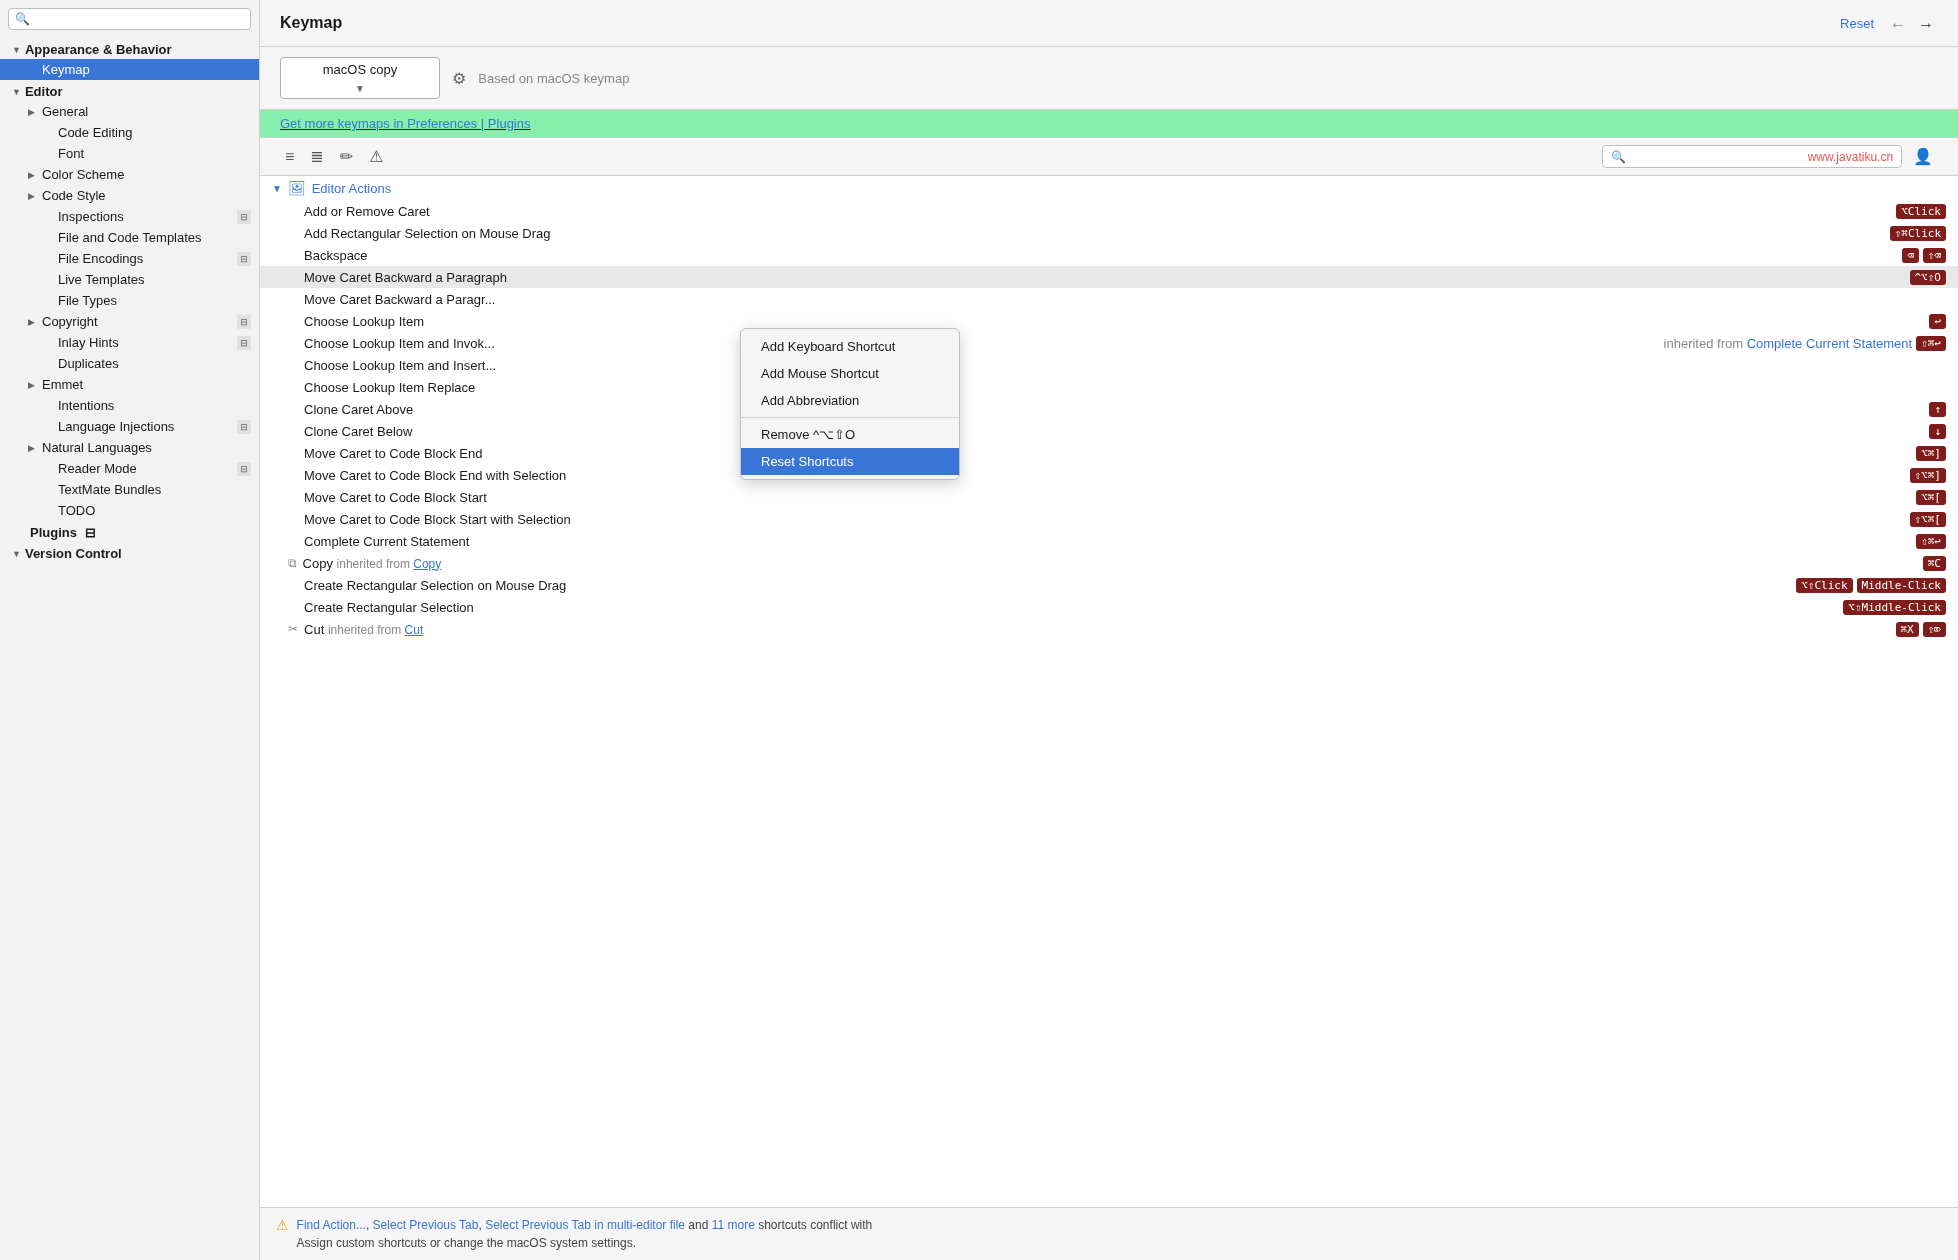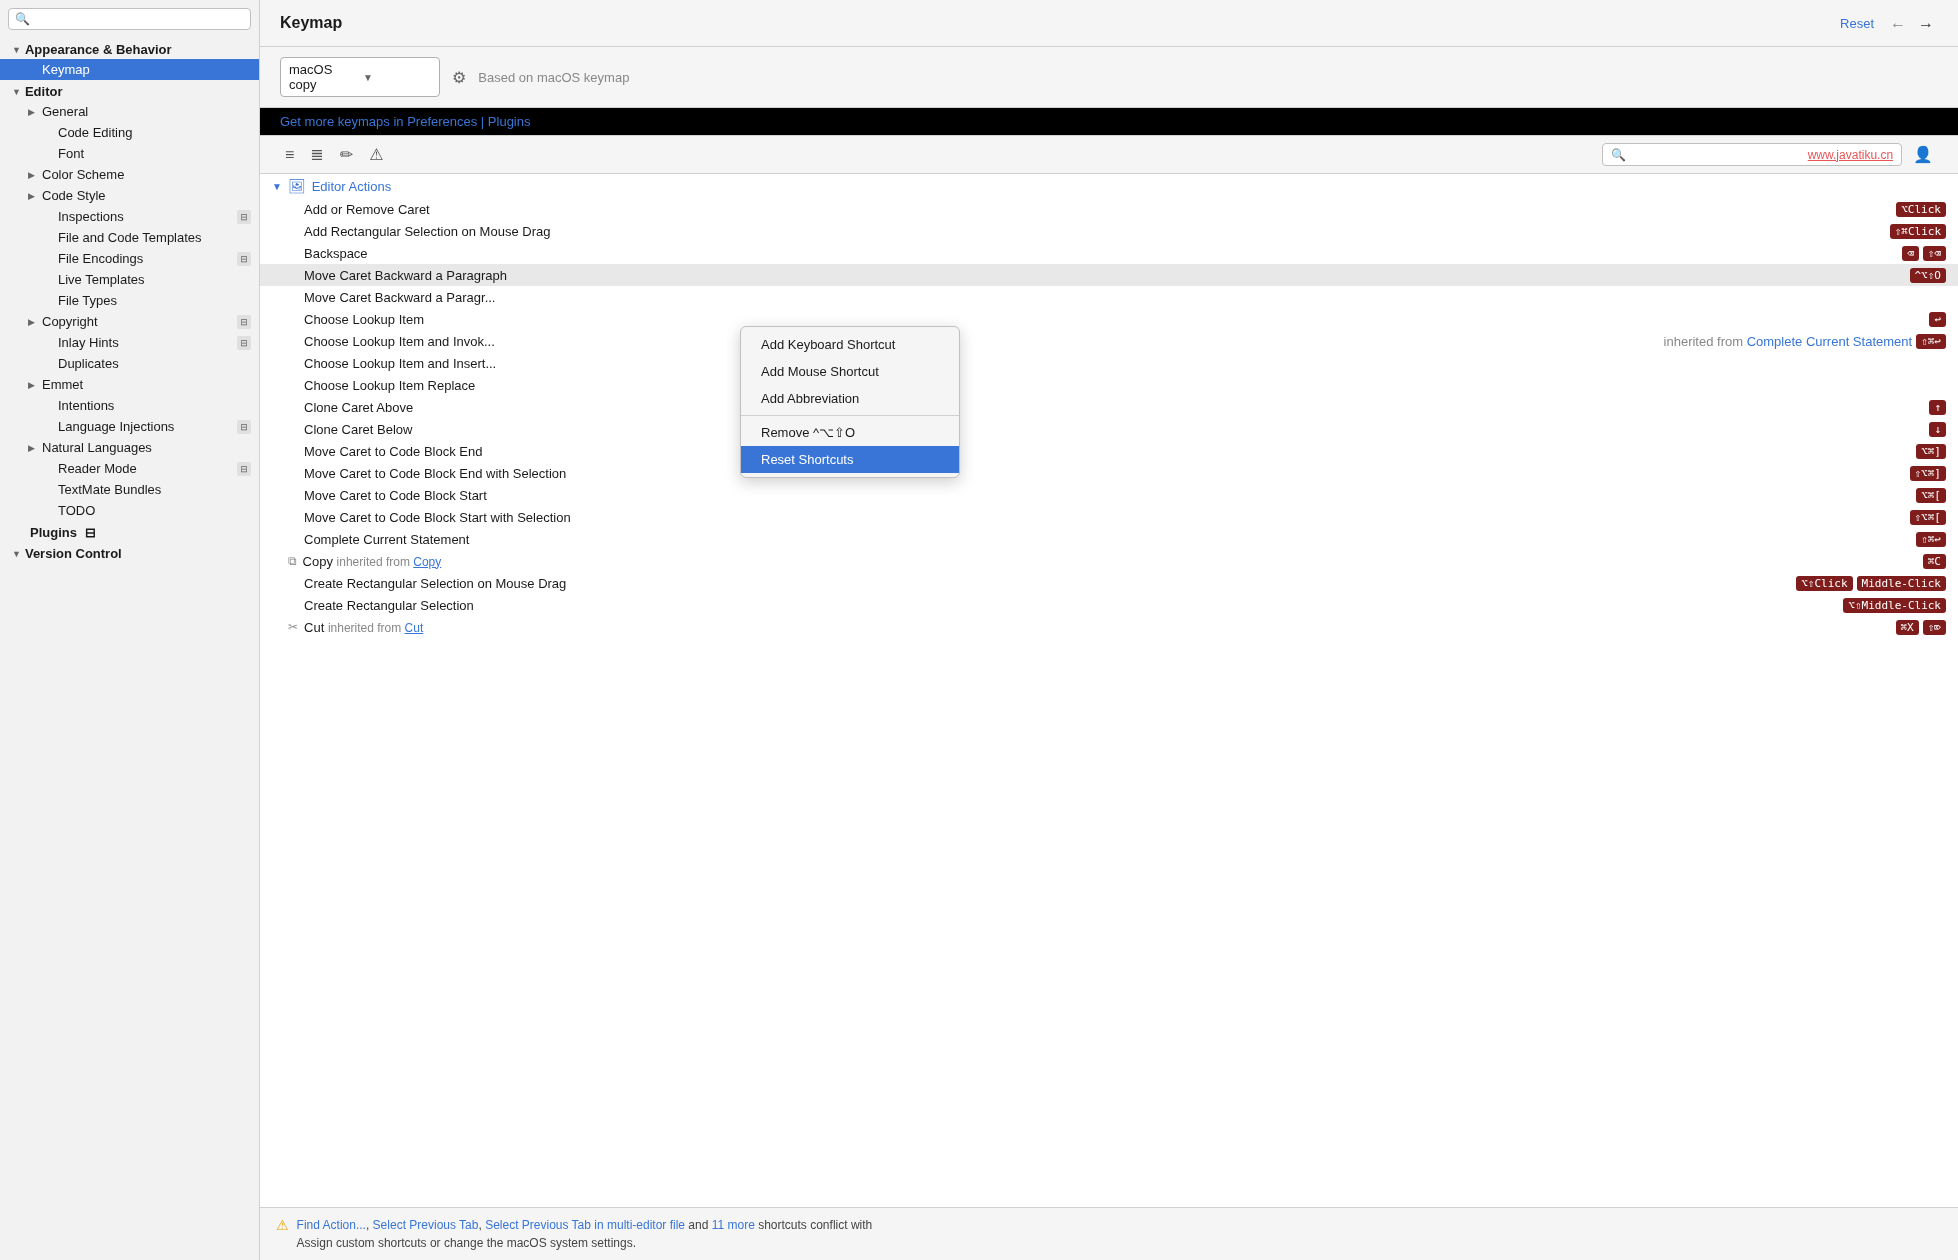--- a/index.html
+++ b/index.html
@@ -177,20 +177,21 @@
     .keymap-select {
       display: flex;
       align-items: center;
       background: #fff;
       border: 1px solid #b0b0b0;
       border-radius: 4px;
       padding: 4px 8px;
       gap: 6px;
       cursor: pointer;
       min-width: 160px;
+      flex-direction: column;
     }
     .keymap-select span {
       flex: 1;
       font-size: 13px;
     }
     .keymap-select .chevron {
       font-size: 10px;
       color: #666;
     }
     .gear-icon-btn {
@@ -243,21 +244,20 @@
       border: none;
       outline: none;
       background: transparent;
       font-size: 13px;
       width: 100%;
     }
     .watermark {
       color: #e85555;
       font-size: 12px;
       margin-left: 22px;
-      text-decoration: underline;
     }
     .person-icon-btn {
       background: none;
       border: none;
       cursor: pointer;
       font-size: 16px;
       color: #555;
       padding: 3px 5px;
     }
     
@@ -541,21 +541,21 @@
 
       <div class="keymap-controls">
         <div class="keymap-select">
           <span>macOS copy</span>
           <span class="chevron">▼</span>
         </div>
         <button class="gear-icon-btn">⚙</button>
         <span class="keymap-based">Based on macOS keymap</span>
       </div>
 
-      <div style="padding: 6px 20px; background: #000000; border-bottom: 1px solid #d0d0d0;">
+      <div style="padding: 6px 20px; background: #86efac; border-bottom: 1px solid #d0d0d0; text-decoration: underline;">
         <a class="keymap-link" href="#">Get more keymaps in Preferences | Plugins</a>
       </div>
 
       <div class="toolbar">
         <button class="toolbar-btn" title="Expand All">≡</button>
         <button class="toolbar-btn" title="Collapse All">≣</button>
         <button class="toolbar-btn" title="Edit">✏</button>
         <button class="toolbar-btn" title="Show conflicts">⚠</button>
         <div class="toolbar-search">
           <span style="color:#888;font-size:12px;">🔍</span>

